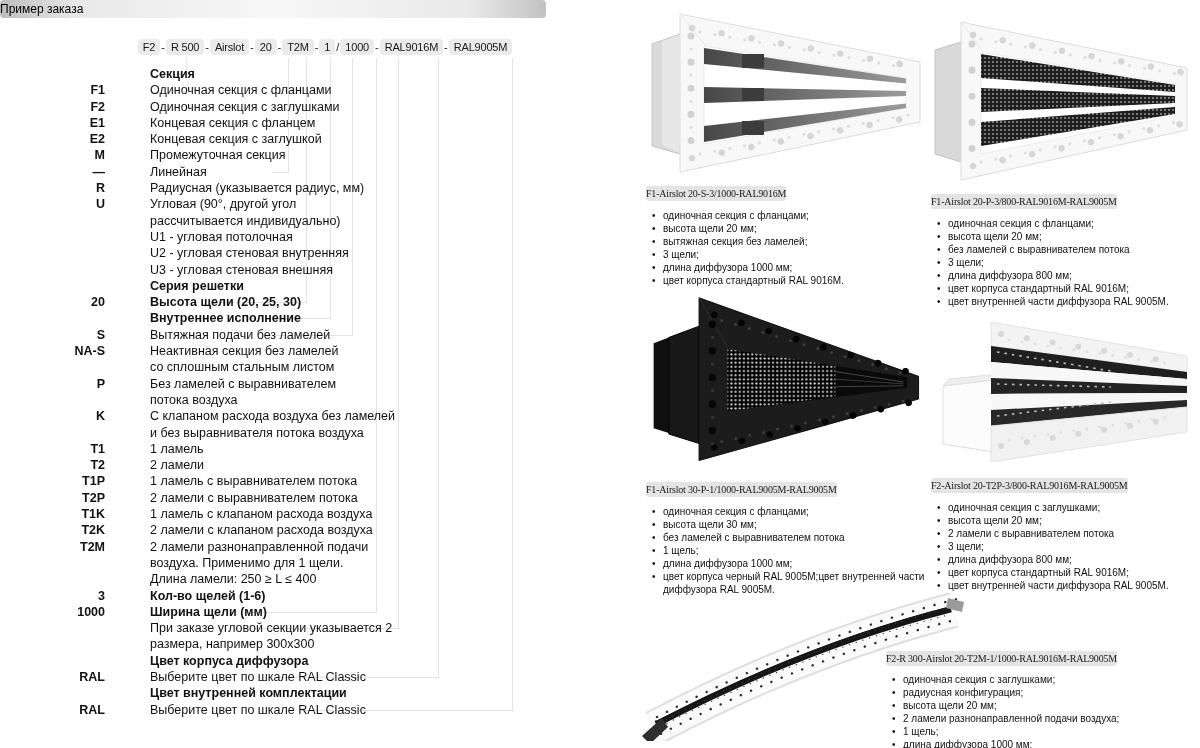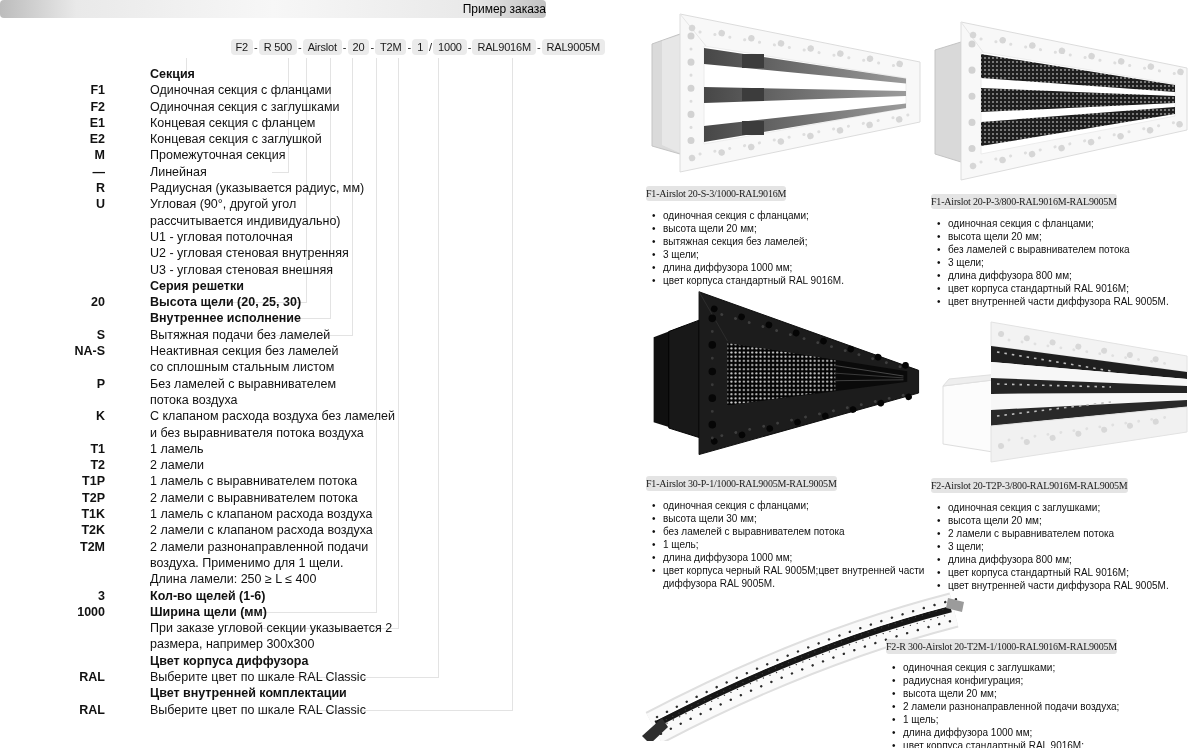--- a/index.html
+++ b/index.html
@@ -5,25 +5,25 @@
   html,body{margin:0;padding:0;}
   body{
     width:1200px;height:748px;position:relative;background:#ffffff;
     font-family:"Liberation Sans", sans-serif;color:#111;overflow:hidden;
     -webkit-font-smoothing:antialiased;
   }
   
   .example-bar{
     position:absolute;left:0;top:2;width:546px;height:18px;border-radius:4px;
     background:linear-gradient(90deg,#bcbcbc 0%,#e9e9e9 14%,#f7f7f7 50%,#e9e9e9 86%,#c2c2c2 100%);
-    display:flex;align-items:center;justify-content:flex-end;
+    display:flex;align-items:center;justify-content:flex-start;
     font-size:12px;font-weight:500;color:#000;
   }
   .code-row{
-    position:absolute;left:45px;top:37px;width:560px;text-align:right;white-space:nowrap;
+    position:absolute;left:45px;top:37px;width:560px;text-align:center;white-space:nowrap;
   }
   .chip{
     display:inline-block;background:#ebebeb;border-radius:4px;padding:2px 5px;
     font-size:11px;letter-spacing:-0.2px;color:#1a1a1a;
   }
   .sep{display:inline-block;font-size:11px;margin:0 1px;color:#1a1a1a;}
   .legend{
     position:absolute;left:0;top:66px;width:600px;z-index:2;
   }
   .lrow{display:flex;font-size:12.5px;line-height:16.3px;gap:36px;}
@@ -281,21 +281,21 @@
     <li>одиночная секция с фланцами;</li>
     <li>высота щели 20 мм;</li>
     <li>без ламелей с выравнивателем потока</li>
     <li>3 щели;</li>
     <li>длина диффузора 800 мм;</li>
     <li>цвет корпуса стандартный RAL 9016M;</li>
     <li>цвет внутренней части диффузора RAL 9005M.</li>
   </ul>
 </div>
 
-<div class="card" style="left:646px;top:288px;width:284px;">
+<div class="card" style="left:646px;top:294px;width:284px;">
   <div class="imgwrap">
     <svg width="284" height="176" viewBox="0 0 300 186">
       <defs>
         <pattern id="p3perf" width="4.4" height="4.4" patternUnits="userSpaceOnUse">
           <rect width="4.4" height="4.4" fill="#050505"></rect>
           <circle cx="2.2" cy="2.2" r="1.15" fill="#d2d2d2"></circle>
         </pattern>
       </defs>
       <polygon points="8,52 40,40 40,152 8,142" fill="#101010"></polygon>
       <polygon points="24,46 56,34 56,158 24,148" fill="#181818" stroke="#000"></polygon>
@@ -374,21 +374,21 @@
       <path d="M18,142 Q170,62 318,24" stroke="#2b2b2b" stroke-width="2.4" stroke-dasharray="0.1 11" stroke-linecap="round" fill="none"></path>
     </g>
     <g transform="translate(-6,5)">
       <path d="M18,142 Q170,62 318,24" stroke="#3a3a3a" stroke-width="1.3" stroke-dasharray="0.1 7" stroke-linecap="round" fill="none"></path>
     </g>
     <polygon points="6,150 26,132 32,141 14,158" fill="#2e2e2e"></polygon>
     <polygon points="312,12 328,16 326,26 310,22" fill="#9b9b9b"></polygon>
   </svg>
 </div>
 <div class="card" style="left:886px;top:636px;width:312px;">
-  <div class="pcaption" style="margin-top:0;"><span class="pchip">F2-R 300-Airslot 20-T2M-1/1000-RAL9016M-RAL9005M</span></div>
+  <div class="pcaption" style="margin-top:12px;"><span class="pchip">F2-R 300-Airslot 20-T2M-1/1000-RAL9016M-RAL9005M</span></div>
   <ul class="bullets" style="margin-top:7px;">
     <li>одиночная секция с заглушками;</li>
     <li>радиусная конфигурация;</li>
     <li>высота щели 20 мм;</li>
     <li>2 ламели разнонаправленной подачи воздуха;</li>
     <li>1 щель;</li>
     <li>длина диффузора 1000 мм;</li>
     <li>цвет корпуса стандартный RAL 9016M;</li>
 
   </ul>

